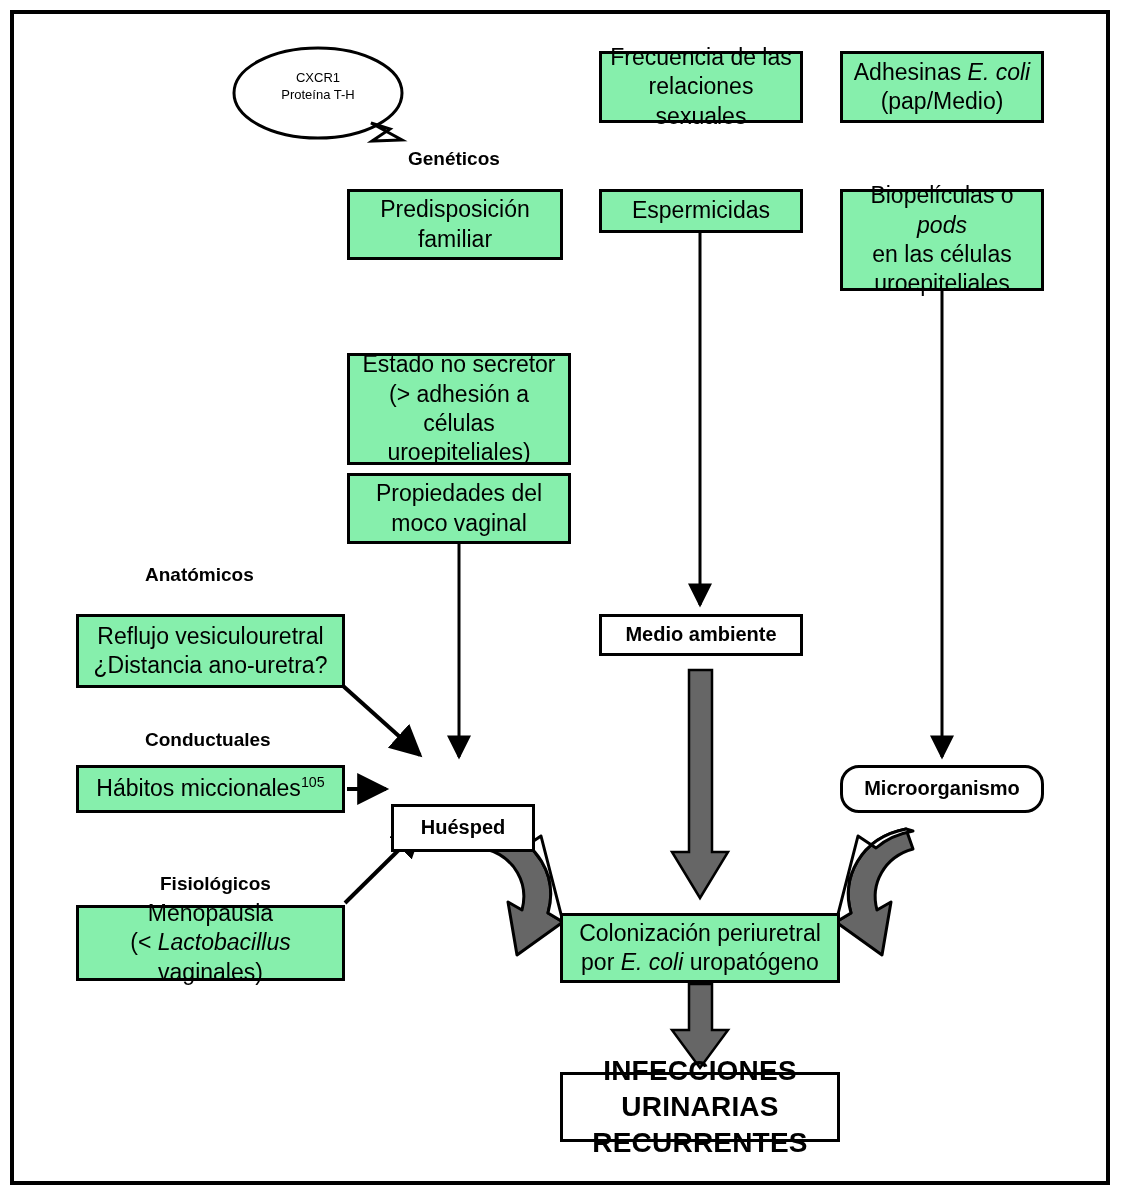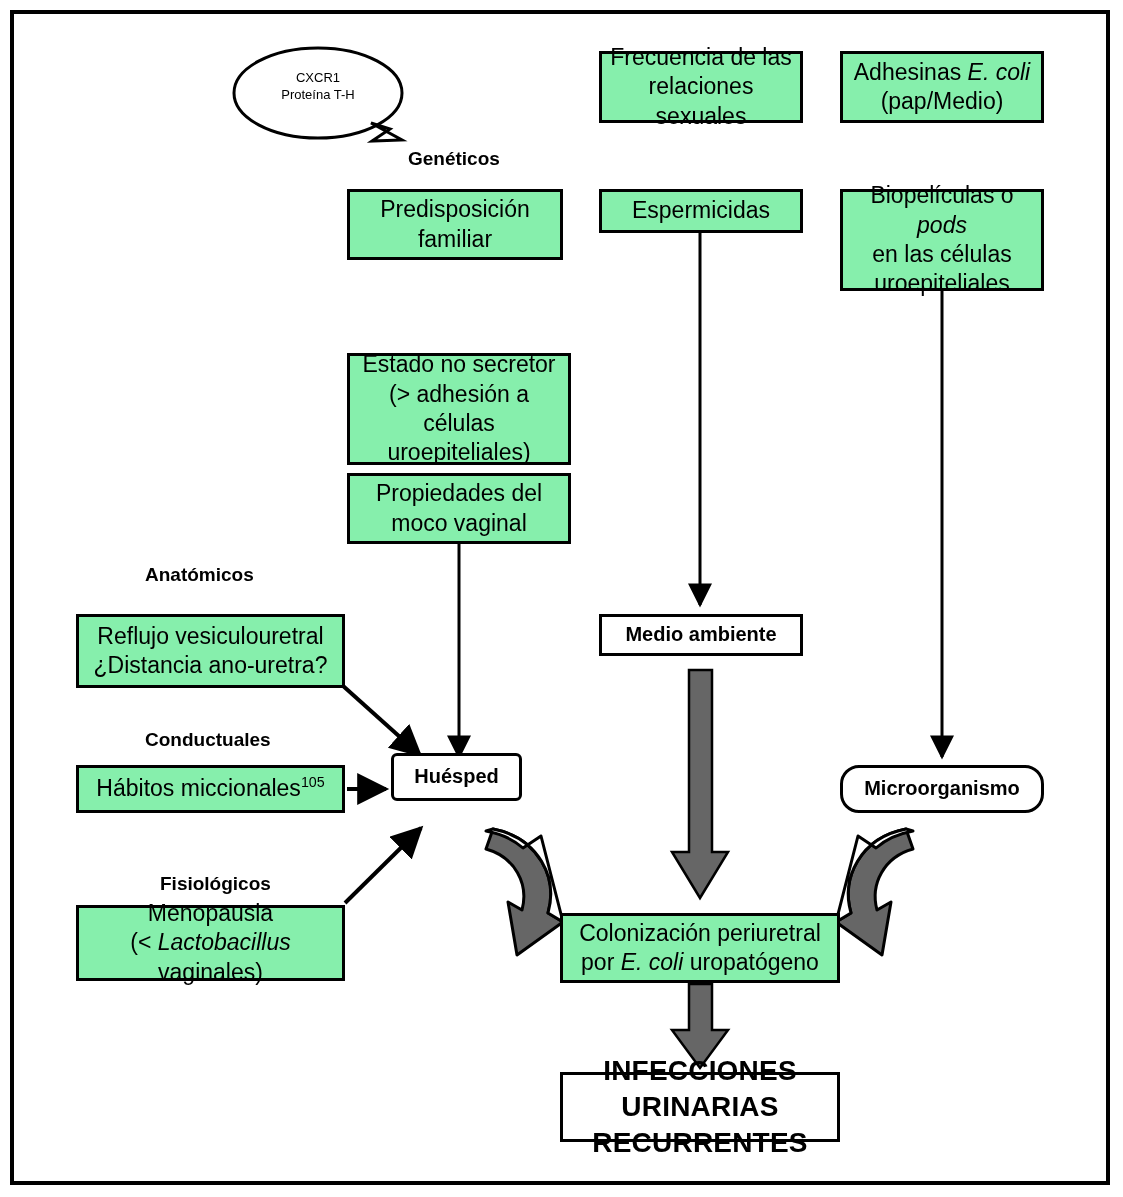--- a/index.html
+++ b/index.html
@@ -232,21 +232,21 @@
     <span class="inner">
       <span>Menopausia</span><br>
       <span>(&lt; </span><span class="it">Lactobacillus</span><span> vaginales)</span>
     </span>
   </div>
 
   <div class="node white bold" style="left:599px; top:614px; width:204px; height:42px;">
     <span class="inner">Medio ambiente</span>
   </div>
 
-  <div class="node white bold" style="left:391px; top:753px; width:131px; height:48px;border-radius:6px;">
+  <div class="node white bold" style="left:391px; top:804px; width:144px; height:48px;">
     <span class="inner">Huésped</span>
   </div>
 
   <div class="node white bold" style="left:840px; top:765px; width:204px; height:48px;border-radius:19px;">
     <span class="inner">Microorganismo</span>
   </div>
 
   <div class="node" style="left:560px; top:913px; width:280px; height:70px;">
     <span class="inner">
       <span>Colonización periuretral</span><br>

